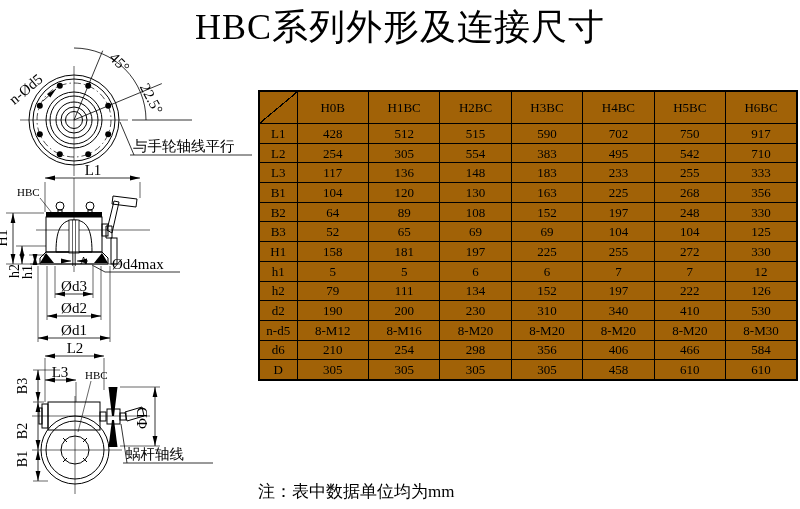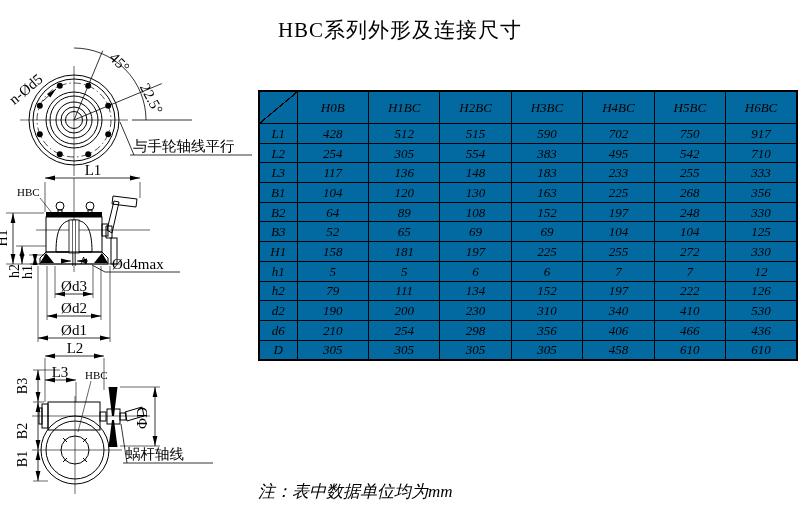--- a/index.html
+++ b/index.html
@@ -2,46 +2,46 @@
 <html><head>
 <meta charset="utf-8">
 <style>
   html,body { margin:0; padding:0; }
   body {
     width:800px; height:509px; background:#ffffff; position:relative;
     font-family:"Liberation Serif", serif; color:#000;
     overflow:hidden;
   }
   .title {
-    position:absolute; top:16px; left:0; width:100%;
-    text-align:center; font-size:21px; letter-spacing:1px;
+    position:absolute; top:3px; left:0; width:100%;
+    text-align:center; font-size:36px; letter-spacing:1px;
   }
   .drawing-svg { position:absolute; left:0; top:45px; }
   svg text { font-family:"Liberation Serif", serif; fill:#000; }
   .thin  { stroke:#000; stroke-width:0.6; fill:none; }
   .line  { stroke:#000; stroke-width:1;   fill:none; }
   .dim   { stroke:#000; stroke-width:0.8; fill:none; }
   .dash  { stroke:#000; stroke-width:0.7; fill:none; stroke-dasharray:7 3 1.5 3; }
   #dim-table {
     position:absolute; left:258px; top:90px; width:540px;
     border-collapse:collapse; table-layout:fixed;
-    border:2px solid #000; background:#0369a1;font-style:italic;
+    border:2px solid #000; background:#a16207;
   }
   #dim-table th, #dim-table td {
     border:1px solid #000; text-align:center; vertical-align:middle;
     font-weight:normal; font-size:13px; padding:0; overflow:hidden;
   }
   #dim-table thead th { height:31px; }
   #dim-table tbody td { height:18.7px; line-height:1; }
   th.diag {
     background-image:linear-gradient(to bottom right,
       transparent calc(50% - 0.6px), #000 calc(50% - 0.6px),
       #000 calc(50% + 0.6px), transparent calc(50% + 0.6px));
   }
-  .note { position:absolute; left:258px; top:480px; font-size:17px;font-style:italic; }
+  .note { position:absolute; left:258px; top:480px; font-size:17px; }
 </style>
 </head>
 <body>
 
 <div class="title">HBC系列外形及连接尺寸</div>
 
 <svg class="drawing-svg" width="258" height="464" viewBox="0 45 258 464">
   <defs>
     <marker id="arr" viewBox="0 0 10 6" refX="10" refY="3" markerWidth="10" markerHeight="6" markerUnits="userSpaceOnUse" orient="auto-start-reverse">
       <path d="M10,3 L0,0.6 L0,5.4 Z" fill="#000"></path>
@@ -325,28 +325,38 @@
         <td>d2</td>
         <td>190</td>
         <td>200</td>
         <td>230</td>
         <td>310</td>
         <td>340</td>
         <td>410</td>
         <td>530</td>
       </tr>
       <tr>
+        <td>n-d5</td>
+        <td>8-M12</td>
+        <td>8-M16</td>
+        <td>8-M20</td>
+        <td>8-M20</td>
+        <td>8-M20</td>
+        <td>8-M20</td>
+        <td>8-M30</td>
+      </tr>
+      <tr>
         <td>d6</td>
         <td>210</td>
         <td>254</td>
         <td>298</td>
         <td>356</td>
         <td>406</td>
         <td>466</td>
-        <td>436</td>
+        <td>584</td>
       </tr>
       <tr>
         <td>D</td>
         <td>305</td>
         <td>305</td>
         <td>305</td>
         <td>305</td>
         <td>458</td>
         <td>610</td>
         <td>610</td>

